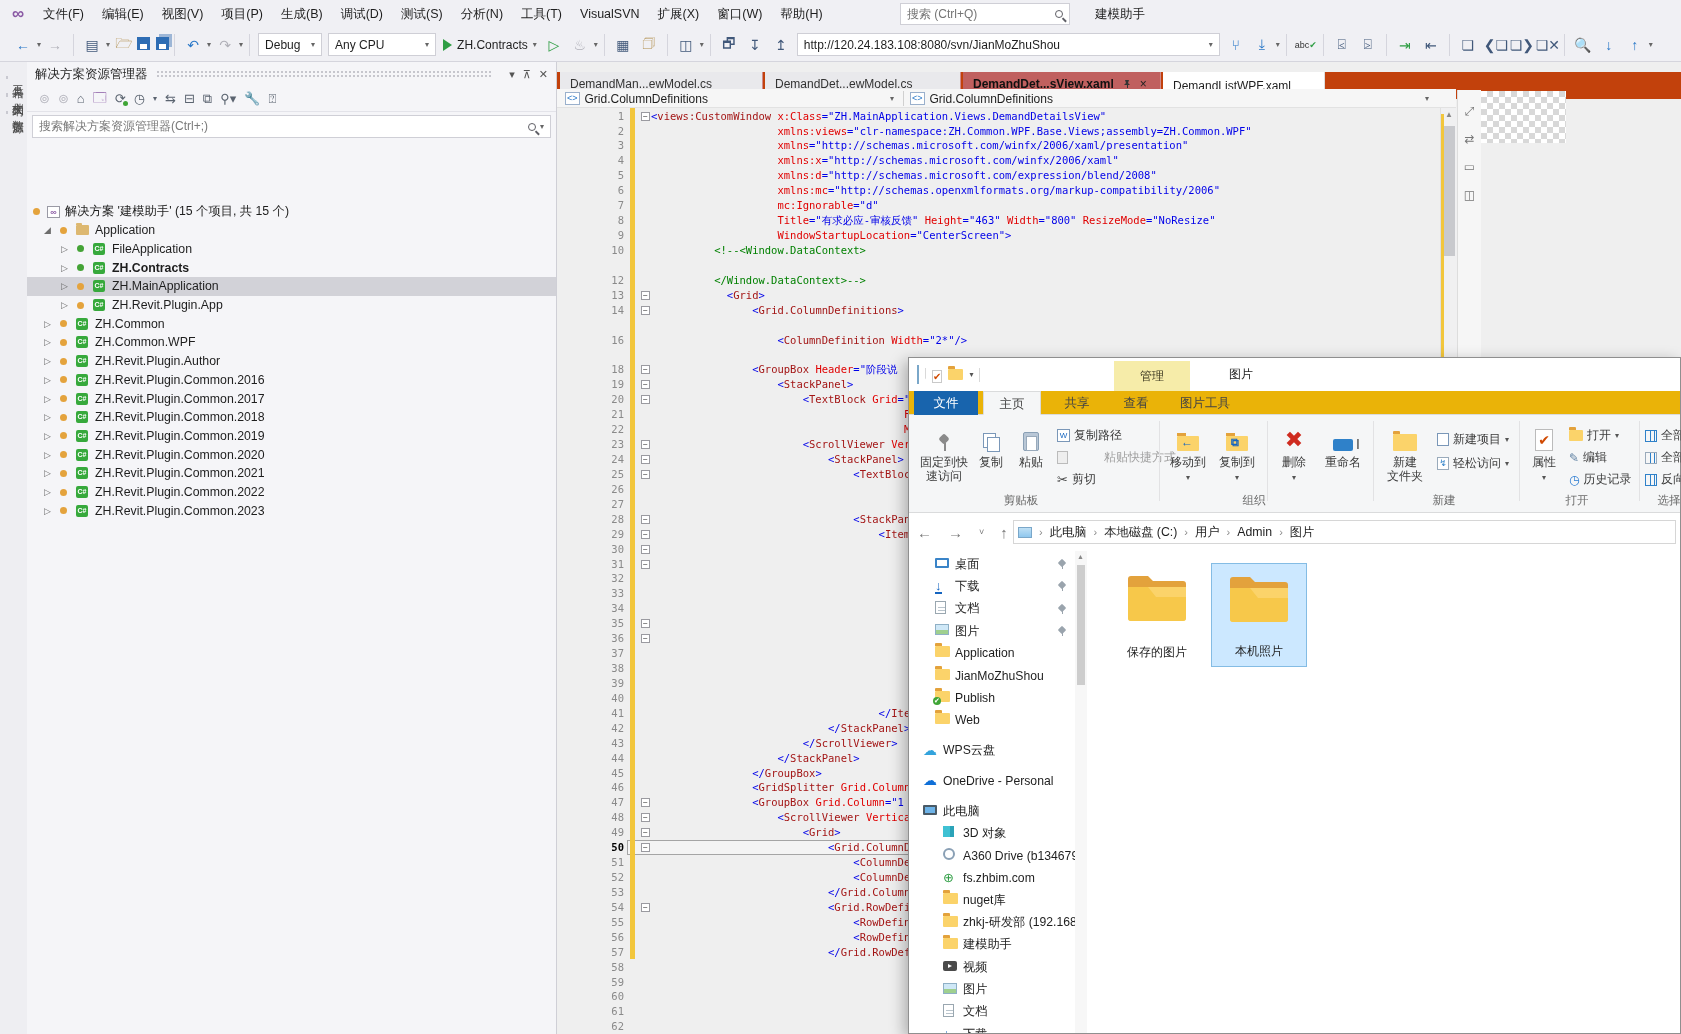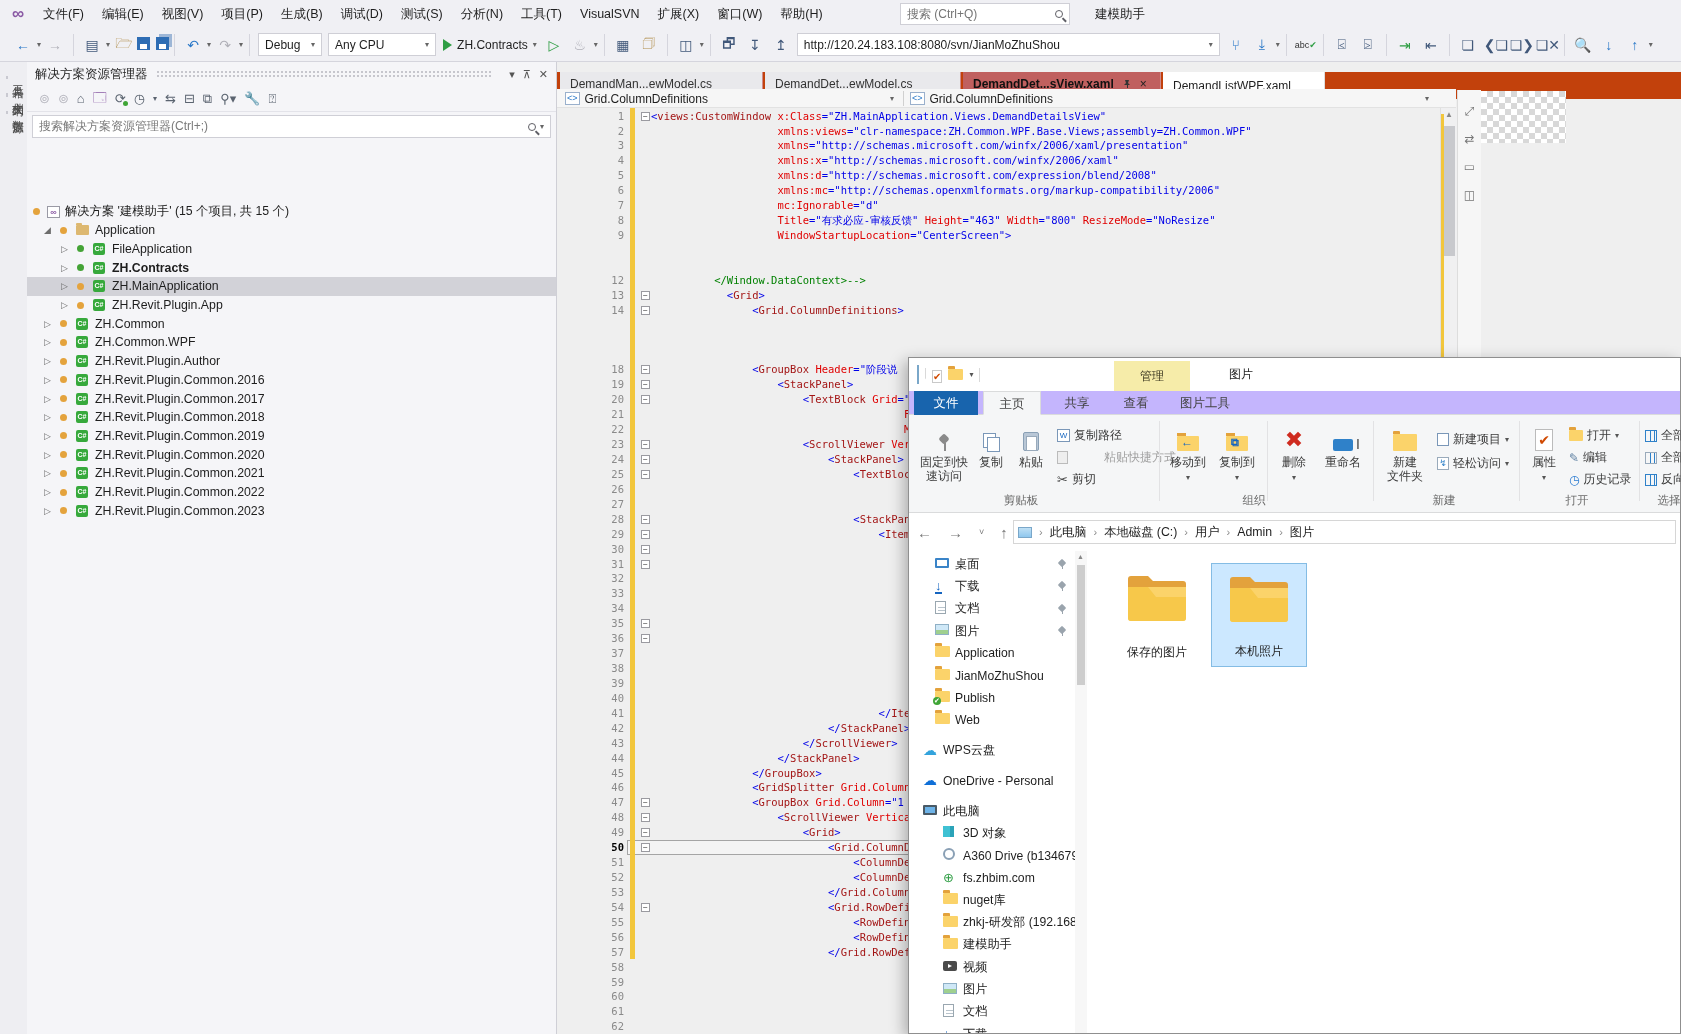--- a/index.html
+++ b/index.html
@@ -101,21 +101,21 @@
   #ex-title { position:absolute; left:0; top:0; right:0; height:33px; background:#fff; display:flex; align-items:center; padding-left:8px; }
   .qat-ic { margin-right:6px; position:relative; }
   .qatsep { width:1px; height:14px; background:#d9d9d9; margin-right:6px; }
   #picwin-ic { width:16px; height:13px; background:linear-gradient(#bfe0f5,#8fc7ee); border:1px solid #7aa7c9; position:relative; }
   #picwin-ic::after { content:""; position:absolute; bottom:0; left:1px; border-left:5px solid transparent; border-right:5px solid transparent; border-bottom:6px solid #ffffff; }
   #qat-check { width:14px; height:14px; background:#fff; border:1px solid #c9c9c9; color:#d04a02; font-size:10px; line-height:12px; text-align:center; }
   .fo-sm { width:15px; height:11px; background:#fbd36a; border-radius:1px; position:relative; display:inline-block; }
   .fo-sm::before { content:""; position:absolute; top:-3px; left:0; width:7px; height:3px; background:#e3a23c; border-radius:1px 1px 0 0; }
   #ex-manage { position:absolute; left:205px; top:3px; width:76px; height:30px; background:#f6eca9; text-align:center; font-size:12px; line-height:30px; color:#3f3b23; }
   #ex-wtitle { position:absolute; left:320px; top:0; font-size:12px; line-height:33px; }
-  #ex-tabs { position:absolute; left:0; top:33px; right:0; height:24px; background:#c4b5fd; border-bottom:1px solid #dadbdc; }
+  #ex-tabs { position:absolute; left:0; top:33px; right:0; height:24px; background:#eab308; border-bottom:1px solid #dadbdc; }
   .extab { position:absolute; top:0; height:24px; font-size:12.5px; text-align:center; line-height:24px; color:#444; }
   .extab.file { background:#1864ad; color:#fff; }
   .extab.sel { background:#f5f6f7; border:1px solid #dadbdc; border-bottom:1px solid #f5f6f7; }
   #ex-ribbon { position:absolute; left:0; top:57px; right:0; height:98px; background:#f5f6f7; border-bottom:1px solid #dadbdc; font-size:12px; color:#3b3b3b; }
   .rsep { position:absolute; top:6px; height:80px; width:1px; background:#e2e2e4; }
   .rbig { position:absolute; top:6px; text-align:center; }
   .rbig .ric { height:30px; display:flex; align-items:flex-end; justify-content:center; margin-bottom:4px; }
   .rbig .rlb { font-size:12px; line-height:14px; color:#3b3b3b; }
   .rsmall { position:absolute; font-size:12px; color:#3b3b3b; display:flex; align-items:center; white-space:nowrap; }
   .rsmall.gray { color:#a0a0a0;gap:32px; }
@@ -443,23 +443,25 @@
 <div id="code">
     <div class="cl" style="top: 108.6px;"><span class="ln">1</span><span class="fold">−</span><span class="txt"><span class="pu">&lt;</span><span class="el">views:CustomWindow</span><span class="tx"> </span><span class="at">x:Class</span><span class="vl">="ZH.MainApplication.Views.DemandDetailsView"</span></span></div>
     <div class="cl" style="top: 123.53px;"><span class="ln">2</span><span class="txt"><span class="tx">                    </span><span class="at">xmlns:views</span><span class="vl">="clr-namespace:ZH.Common.WPF.Base.Views;assembly=ZH.Common.WPF"</span></span></div>
     <div class="cl" style="top: 138.46px;"><span class="ln">3</span><span class="txt"><span class="tx">                    </span><span class="at">xmlns</span><span class="vl">="http://schemas.microsoft.com/winfx/2006/xaml/presentation"</span></span></div>
     <div class="cl" style="top: 153.39px;"><span class="ln">4</span><span class="txt"><span class="tx">                    </span><span class="at">xmlns:x</span><span class="vl">="http://schemas.microsoft.com/winfx/2006/xaml"</span></span></div>
     <div class="cl" style="top: 168.32px;"><span class="ln">5</span><span class="txt"><span class="tx">                    </span><span class="at">xmlns:d</span><span class="vl">="http://schemas.microsoft.com/expression/blend/2008"</span></span></div>
     <div class="cl" style="top: 183.25px;"><span class="ln">6</span><span class="txt"><span class="tx">                    </span><span class="at">xmlns:mc</span><span class="vl">="http://schemas.openxmlformats.org/markup-compatibility/2006"</span></span></div>
     <div class="cl" style="top: 198.18px;"><span class="ln">7</span><span class="txt"><span class="tx">                    </span><span class="at">mc:Ignorable</span><span class="vl">="d"</span></span></div>
     <div class="cl" style="top: 213.11px;"><span class="ln">8</span><span class="txt"><span class="tx">                    </span><span class="at">Title</span><span class="vl">="有求必应-审核反馈"</span><span class="tx"> </span><span class="at">Height</span><span class="vl">="463"</span><span class="tx"> </span><span class="at">Width</span><span class="vl">="800"</span><span class="tx"> </span><span class="at">ResizeMode</span><span class="vl">="NoResize"</span></span></div>
     <div class="cl" style="top: 228.04px;"><span class="ln">9</span><span class="txt"><span class="tx">                    </span><span class="at">WindowStartupLocation</span><span class="vl">="CenterScreen"</span><span class="pu">&gt;</span></span></div>
+    <div class="cl" style="top: 242.97px;"><span class="ln">10</span><span class="txt"><span class="tx">          </span><span class="cm">&lt;!--&lt;Window.DataContext&gt;</span></span></div>
     <div class="cl" style="top: 272.83px;"><span class="ln">12</span><span class="txt"><span class="tx">          </span><span class="cm">&lt;/Window.DataContext&gt;--&gt;</span></span></div>
     <div class="cl" style="top: 287.76px;"><span class="ln">13</span><span class="fold">−</span><span class="txt"><span class="tx">            </span><span class="pu">&lt;</span><span class="el">Grid</span><span class="pu">&gt;</span></span></div>
     <div class="cl" style="top: 302.69px;"><span class="ln">14</span><span class="fold">−</span><span class="txt"><span class="tx">                </span><span class="pu">&lt;</span><span class="el">Grid.ColumnDefinitions</span><span class="pu">&gt;</span></span></div>
+    <div class="cl" style="top: 332.55px;"><span class="ln">16</span><span class="txt"><span class="tx">                    </span><span class="pu">&lt;</span><span class="el">ColumnDefinition</span><span class="tx"> </span><span class="at">Width</span><span class="vl">="2*"</span><span class="pu">/&gt;</span></span></div>
     <div class="cl" style="top: 362.41px;"><span class="ln">18</span><span class="fold">−</span><span class="txt"><span class="tx">                </span><span class="pu">&lt;</span><span class="el">GroupBox</span><span class="tx"> </span><span class="at">Header</span><span class="vl">="阶段说</span></span></div>
     <div class="cl" style="top: 377.34px;"><span class="ln">19</span><span class="fold">−</span><span class="txt"><span class="tx">                    </span><span class="pu">&lt;</span><span class="el">StackPanel</span><span class="pu">&gt;</span></span></div>
     <div class="cl" style="top: 392.27px;"><span class="ln">20</span><span class="fold">−</span><span class="txt"><span class="tx">                        </span><span class="pu">&lt;</span><span class="el">TextBlock</span><span class="tx"> </span><span class="at">Grid</span><span class="vl">="</span></span></div>
     <div class="cl" style="top: 407.2px;"><span class="ln">21</span><span class="txt"><span class="tx">                                        </span><span class="at">FontS</span></span></div>
     <div class="cl" style="top: 422.13px;"><span class="ln">22</span><span class="txt"><span class="tx">                                        </span><span class="at">Margi</span></span></div>
     <div class="cl" style="top: 437.06px;"><span class="ln">23</span><span class="fold">−</span><span class="txt"><span class="tx">                        </span><span class="pu">&lt;</span><span class="el">ScrollViewer</span><span class="tx"> </span><span class="at">Vertical</span></span></div>
     <div class="cl" style="top: 451.99px;"><span class="ln">24</span><span class="fold">−</span><span class="txt"><span class="tx">                            </span><span class="pu">&lt;</span><span class="el">StackPanel</span><span class="pu">&gt;</span></span></div>
     <div class="cl" style="top: 466.92px;"><span class="ln">25</span><span class="fold">−</span><span class="txt"><span class="tx">                                </span><span class="pu">&lt;</span><span class="el">TextBlock</span><span class="tx"> </span><span class="at">Te</span></span></div>
     <div class="cl" style="top: 481.85px;"><span class="ln">26</span><span class="txt"></span></div>
     <div class="cl" style="top: 496.78px;"><span class="ln">27</span><span class="txt"></span></div>

